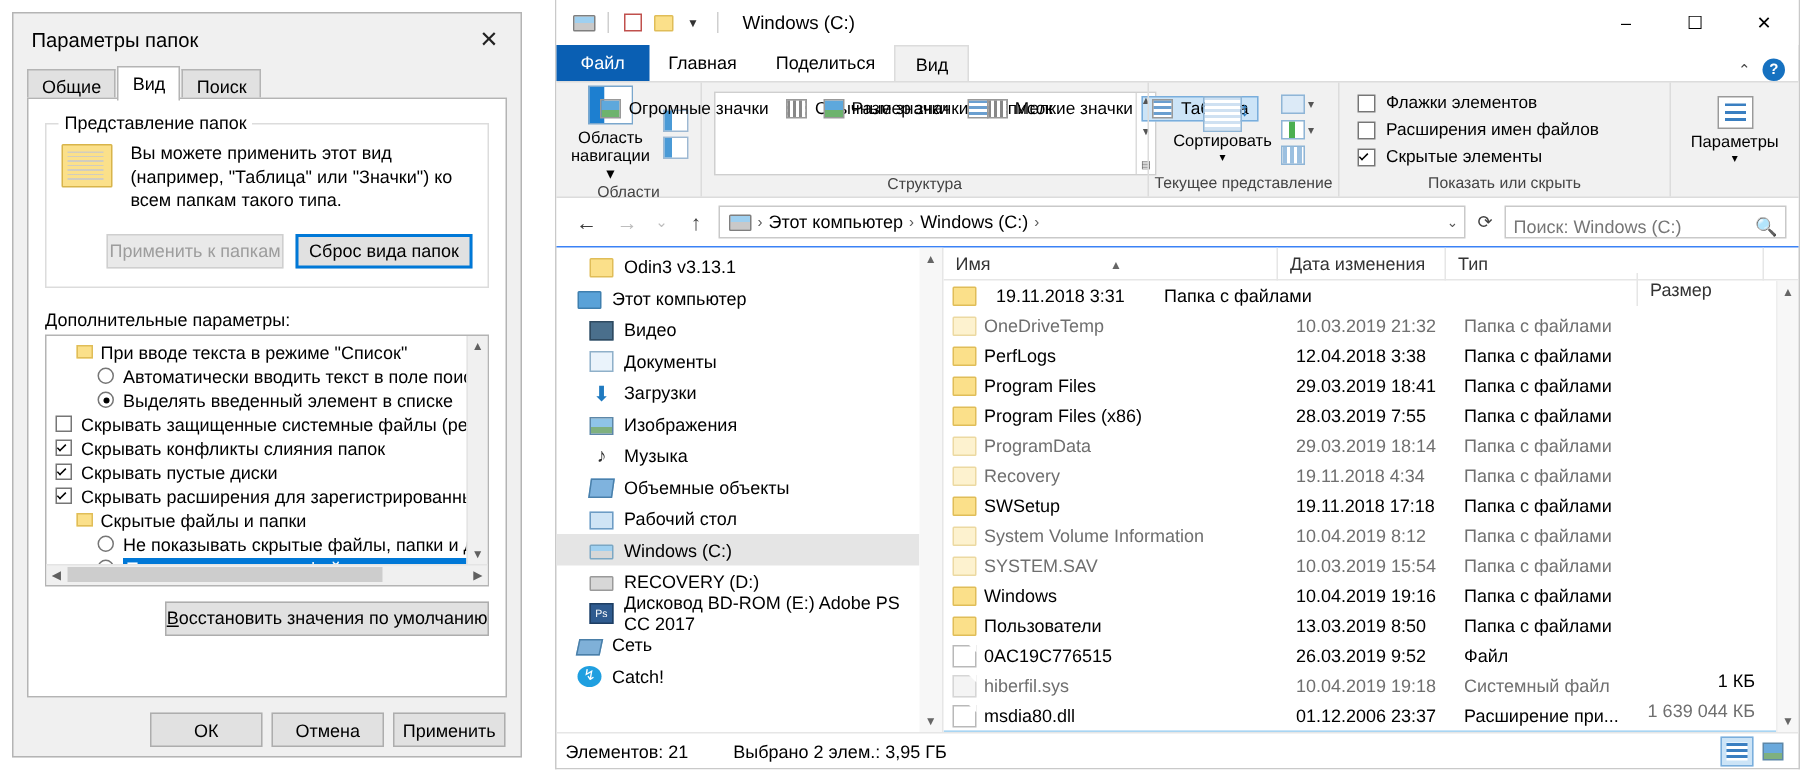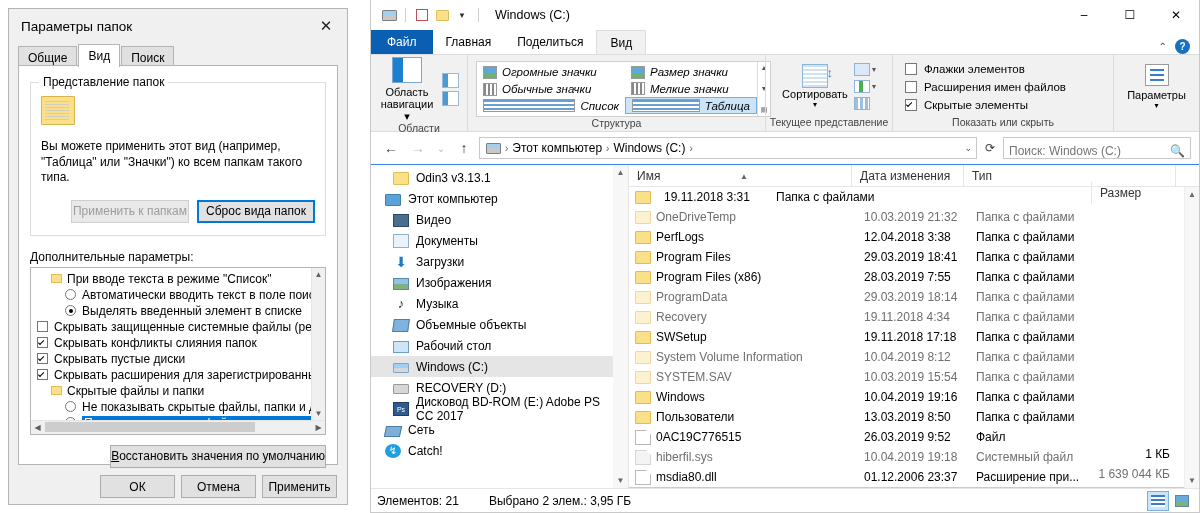--- a/index.html
+++ b/index.html
@@ -35,21 +35,21 @@
   .tab.active { background:#fff; height:23px; z-index:3; }
   .tabpanel {
     margin:0 9px; height:400px; background:#fff; border:1px solid #b4b4b4;
     position:relative; top:-1px; padding:10px 11px;
   }
 
   .group { border:1px solid #dcdcdc; margin-top:6px; padding:10px 10px 12px 10px; position:relative; }
   .group-legend {
     position:absolute; top:-8px; left:8px; background:#fff; padding:0 4px; font-size:12px;
   }
-  .fv-row { display:flex; gap:12px;flex-direction:column; }
+  .fv-row { display:flex; gap:12px; }
   .folder-big {
     width:34px; height:29px; flex:0 0 auto; margin-top:3px;
     background:#fbe08a; border:1px solid #d8b košt;
     border:1px solid #d8b44a; border-radius:1px; position:relative;
   }
   .folder-big::before {
     content:""; position:absolute; left:3px; top:4px; right:5px; bottom:3px;
     background:
       repeating-linear-gradient(to bottom, #c9c9c9 0 1px, transparent 1px 3px);
     opacity:.85;
@@ -151,21 +151,21 @@
   .navpane-icon i { display:block; width:10px; background:#1d7fd0; }
   .navpane-icon b { display:block; flex:1; background:#fff; }
 
   .smallcol { display:flex; flex-direction:column; gap:3px; margin-left:3px; }
   .smbox { width:17px; height:15px; border:1px solid #9db8d2; display:flex; background:#fff; }
   .smbox i { width:5px; background:#4a9ad6; display:block; }
 
   .gallery {
     display:flex; border:1px solid #cfcfcf; background:#fff; height:56px; margin-top:4px;
   }
-  .gal-col { display:flex; flex-direction:column; justify-content:center; padding:2px 0;font-style:italic; }
+  .gal-col { display:flex; flex-direction:row; justify-content:center; padding:2px 0; }
   .gal-item { display:flex; align-items:center; gap:5px; height:17px; padding:0 6px; font-size:11.5px; white-space:nowrap; }
   .gal-item.sel { background:#cce4f7; border:1px solid #7aaedc; }
   .gal-ic { width:14px; height:13px; border:1px solid #999; background:#eee; flex:0 0 14px; }
   .gal-ic.img { background:linear-gradient(#5ea8dc 55%, #6db36d 55%); }
   .gal-ic.dots { background:
      repeating-linear-gradient(to right,#888 0 2px,#fff 2px 4px),
      repeating-linear-gradient(to bottom,#888 0 2px,#fff 2px 4px); }
   .gal-ic.rows { background:repeating-linear-gradient(to bottom,#6a9fd0 0 2px,#fff 2px 4px); }
   .gal-scroll { width:13px; border-left:1px solid #dcdcdc; display:flex; flex-direction:column;
     justify-content:space-between; align-items:center; font-size:7px; color:#555; padding:2px 0; }

